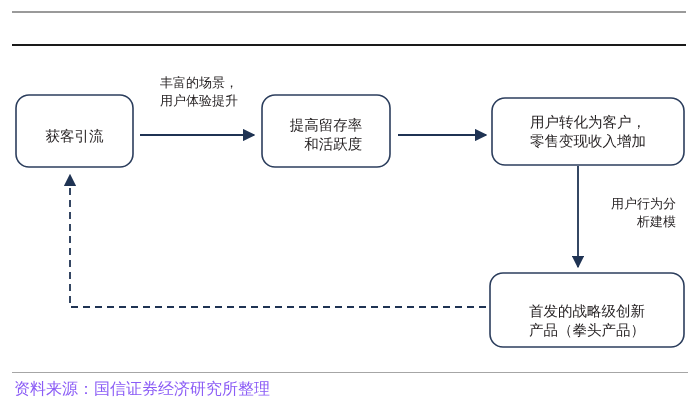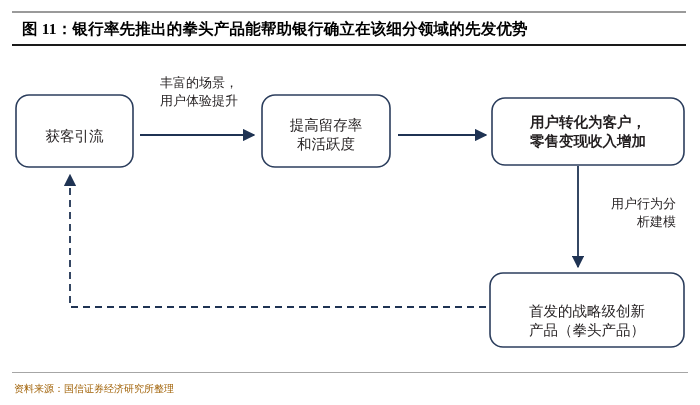--- a/index.html
+++ b/index.html
@@ -74,22 +74,22 @@
     line-height: 19px;
     color: #231f20;
     font-family: "Liberation Serif", "DejaVu Serif", serif;
     white-space: pre-line;
     display: flex;
     align-items: center;
     justify-content: center;
   }
 
   #node-acquire   { left: 16px;  top: 52px;  width: 117px; height: 72px; }
-  #node-retention { left: 262px; top: 47px;  width: 128px; height: 80px; }
-  #node-convert   { left: 492px; top: 50px;  width: 192px; height: 67px; font-weight: bold; }
+  #node-retention { left: 262px; top: 47px;  width: 128px; height: 80px; text-align: right; }
+  #node-convert   { left: 492px; top: 50px;  width: 192px; height: 67px; }
   #node-flagship  { left: 490px; top: 225px; width: 194px; height: 96px; }
 
   
   .edge-label {
     position: absolute;
     font-size: 13px;
     line-height: 17.5px;
     color: #231f20;
     white-space: pre-line;
     font-family: "Liberation Serif", "DejaVu Serif", serif;
@@ -105,34 +105,33 @@
     left: 12px;
     top: 372px;
     width: 676px;
     height: 1px;
     background: #a6a6a6;
   }
   .footer-source {
     position: absolute;
     left: 14px;
     top: 380px;
-    font-size: 10px;
+    font-size: 16px;
     line-height: 17px;
-    color: #a16207;
+    color: #8b5cf6;
     white-space: nowrap;
     font-family: "Liberation Serif", "DejaVu Serif", serif;
   }
 </style>
 </head>
 <body>
 
 <div id="figure">
 
   <div class="title-rule-top"></div>
-  <div class="fig-title">图 11：银行率先推出的拳头产品能帮助银行确立在该细分领域的先发优势</div>
   <div class="title-rule-bottom"></div>
 
   <div class="diagram">
 
     <svg width="700" height="315" viewBox="0 0 700 315">
       <defs>
         <marker id="arrow-solid" viewBox="0 0 10 10" refX="9" refY="5" markerWidth="7" markerHeight="7" orient="auto-start-reverse">
           <path d="M 0 0 L 10 5 L 0 10 z" fill="#1f3353"></path>
         </marker>
         <marker id="arrow-dashed" viewBox="0 0 10 10" refX="9" refY="5" markerWidth="7" markerHeight="7" orient="auto-start-reverse">

